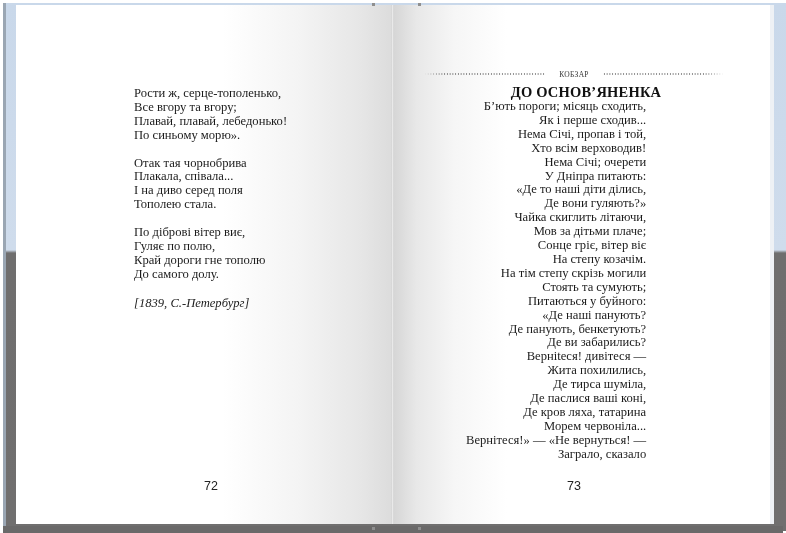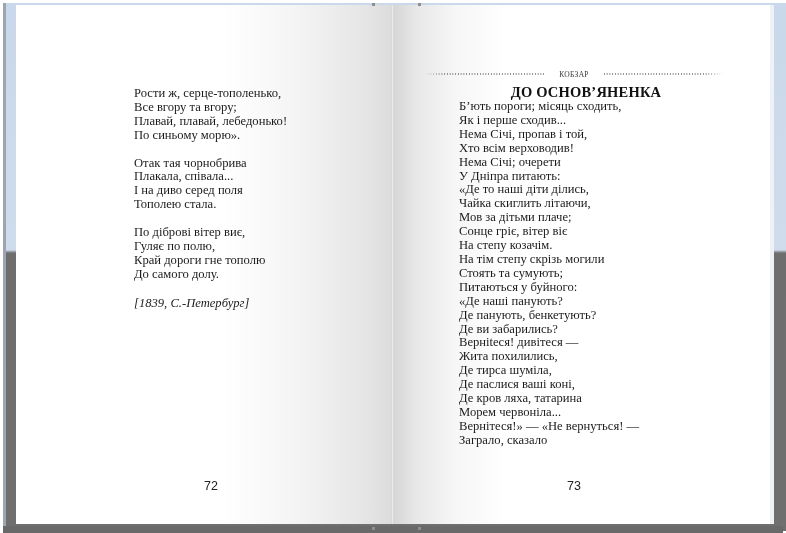--- a/index.html
+++ b/index.html
@@ -102,22 +102,23 @@
     font-family: "Liberation Serif", serif;
     font-size: 12.6px;
     line-height: 13.9px;
     color: #1b1b1b;
   }
   .poem-left {
     left: 118px;
     top: 82px;
   }
   .poem-right {
-    left: 65px;
+    left: 72px;
     top: 95px;
+    text-align: right;
   }
   .stanza { margin-bottom: 13.9px; }
   .stanza:last-child { margin-bottom: 0; }
   .line { display: block; white-space: nowrap; }
   .dateline {
     display: block;
     font-style: italic;
     margin-top: 15px;
     white-space: nowrap;
   }
@@ -198,20 +199,21 @@
     <div class="poem-title">ДО ОСНОВ’ЯНЕНКА</div>
 
     <div class="poem poem-right">
       <span class="line">Б’ють пороги; місяць сходить,</span>
       <span class="line">Як і перше сходив...</span>
       <span class="line">Нема Січі, пропав і той,</span>
       <span class="line">Хто всім верховодив!</span>
       <span class="line">Нема Січі; очерети</span>
       <span class="line">У Дніпра питають:</span>
       <span class="line">«Де то наші діти ділись,</span>
+      <span class="line">Де вони гуляють?»</span>
       <span class="line">Чайка скиглить літаючи,</span>
       <span class="line">Мов за дітьми плаче;</span>
       <span class="line">Сонце гріє, вітер віє</span>
       <span class="line">На степу козачім.</span>
       <span class="line">На тім степу скрізь могили</span>
       <span class="line">Стоять та сумують;</span>
       <span class="line">Питаються у буйного:</span>
       <span class="line">«Де наші панують?</span>
       <span class="line">Де панують, бенкетують?</span>
       <span class="line">Де ви забарились?</span>

